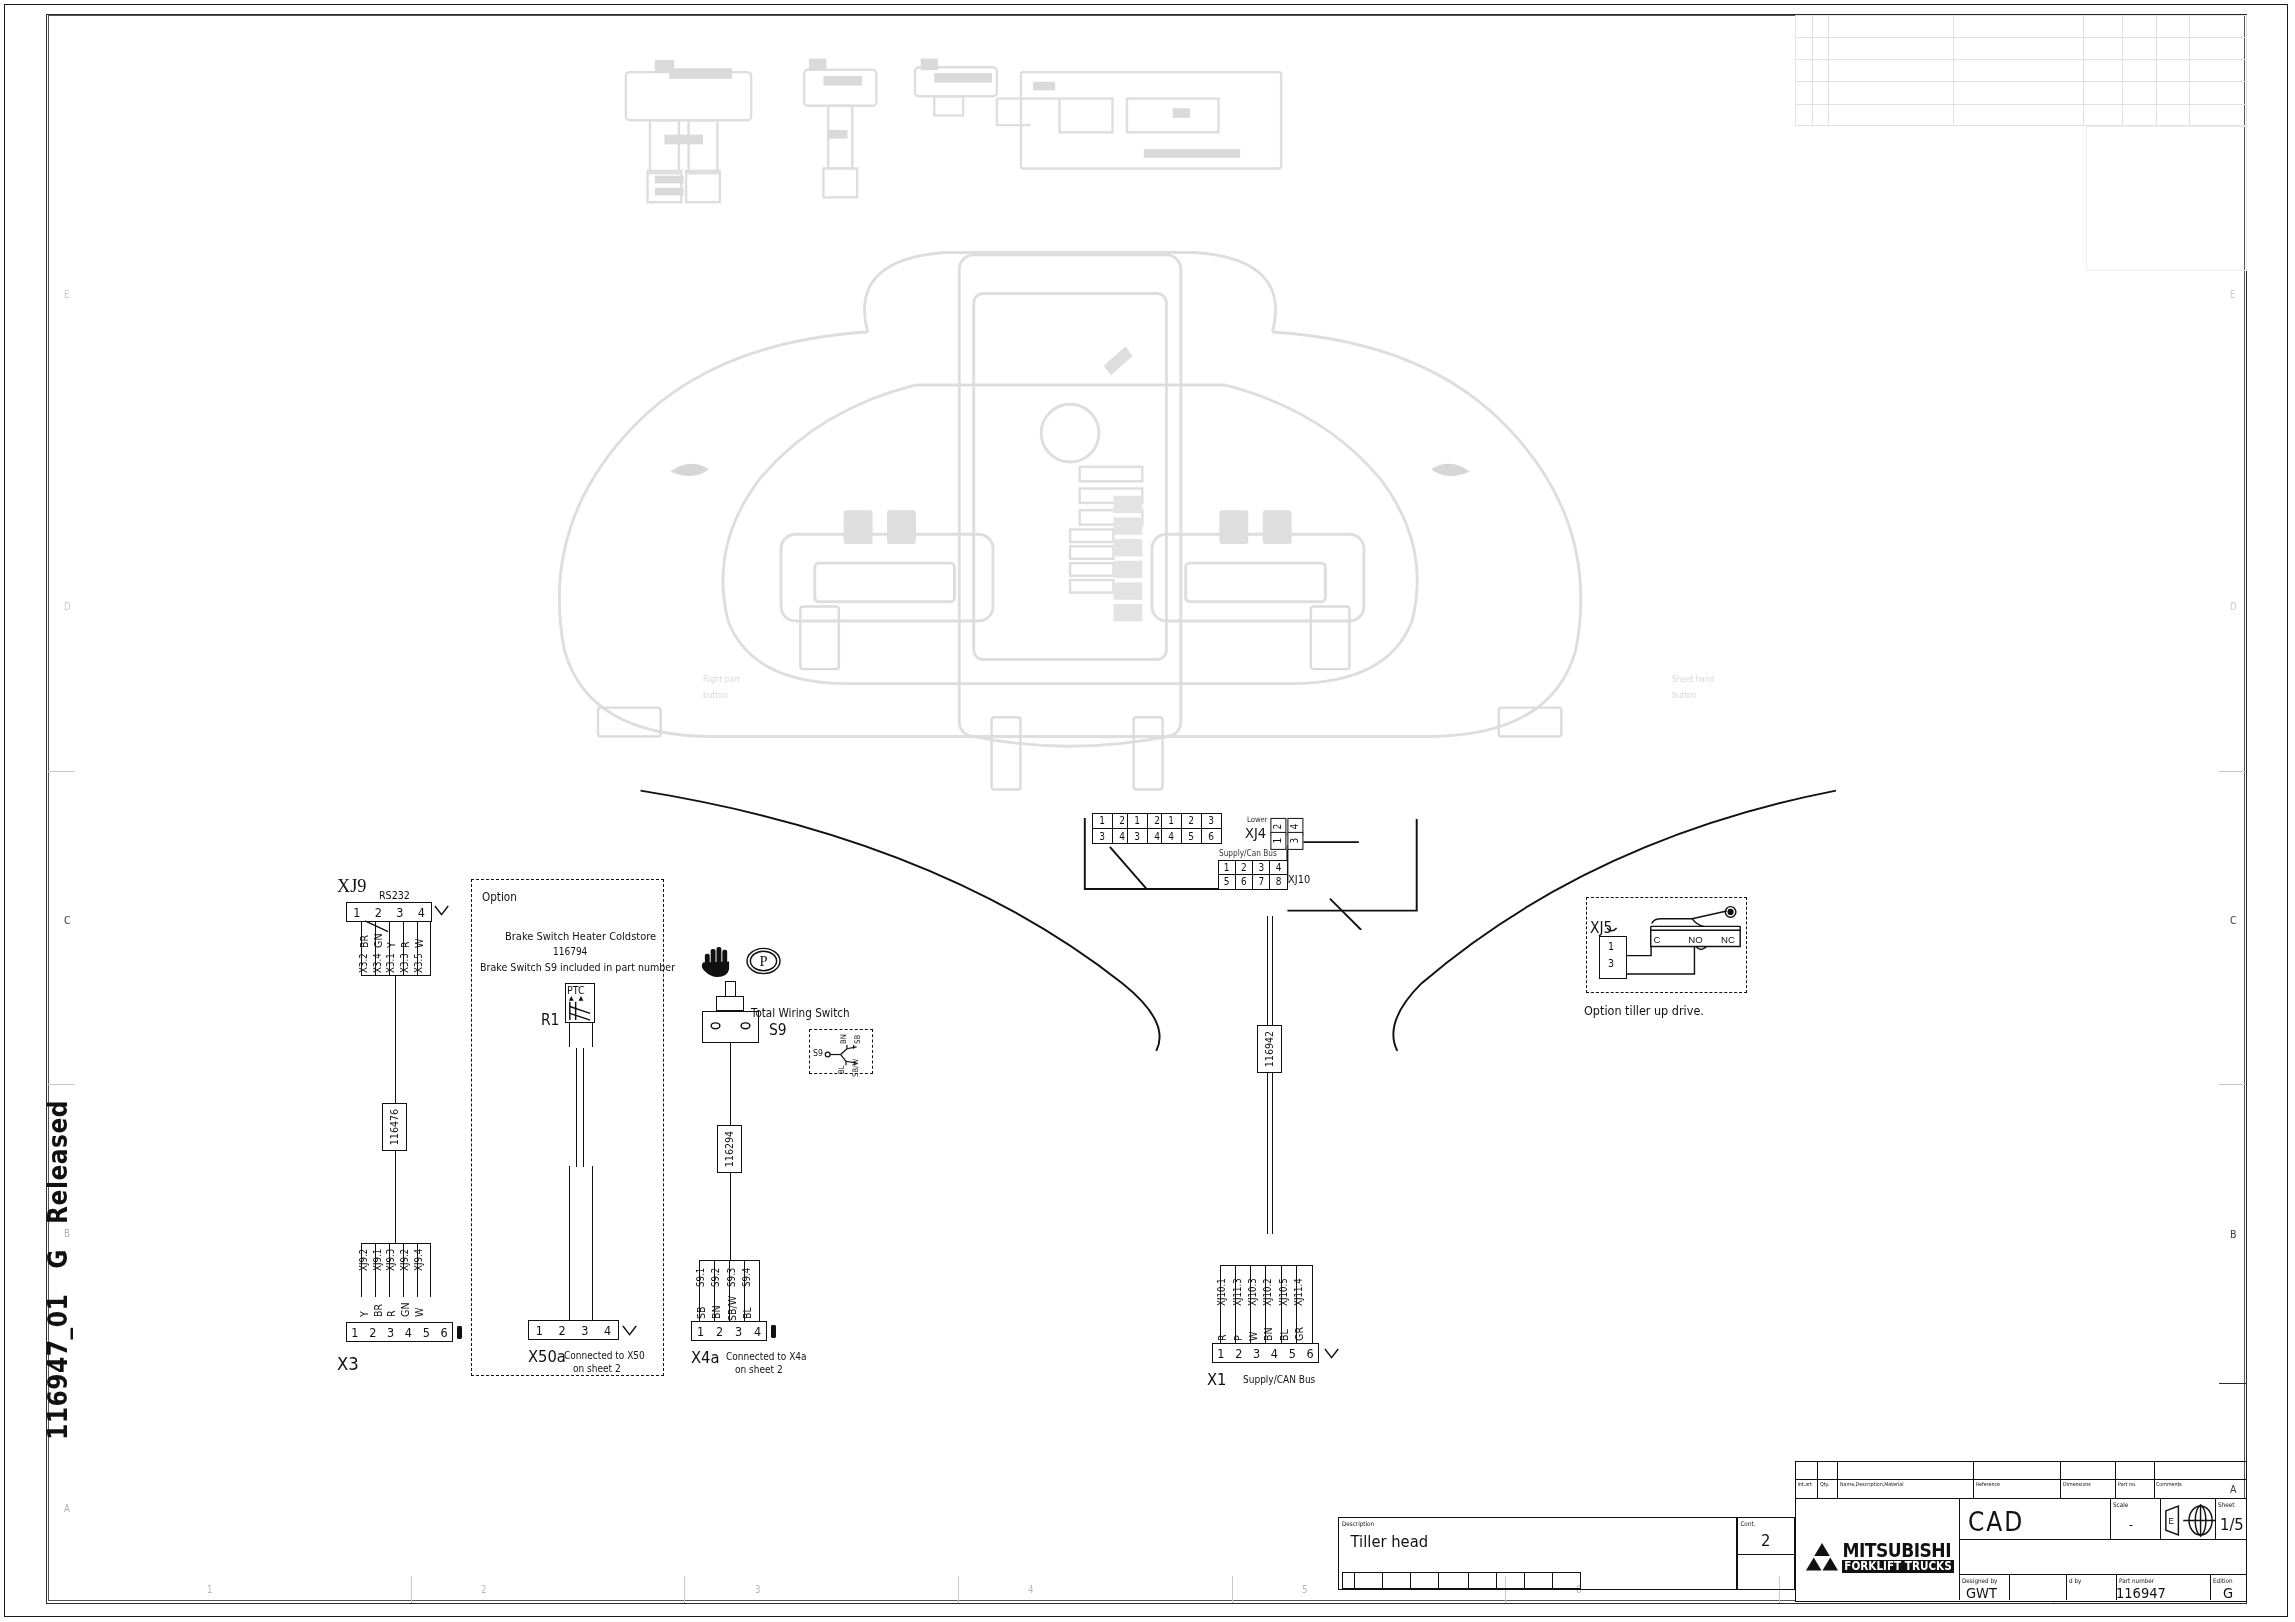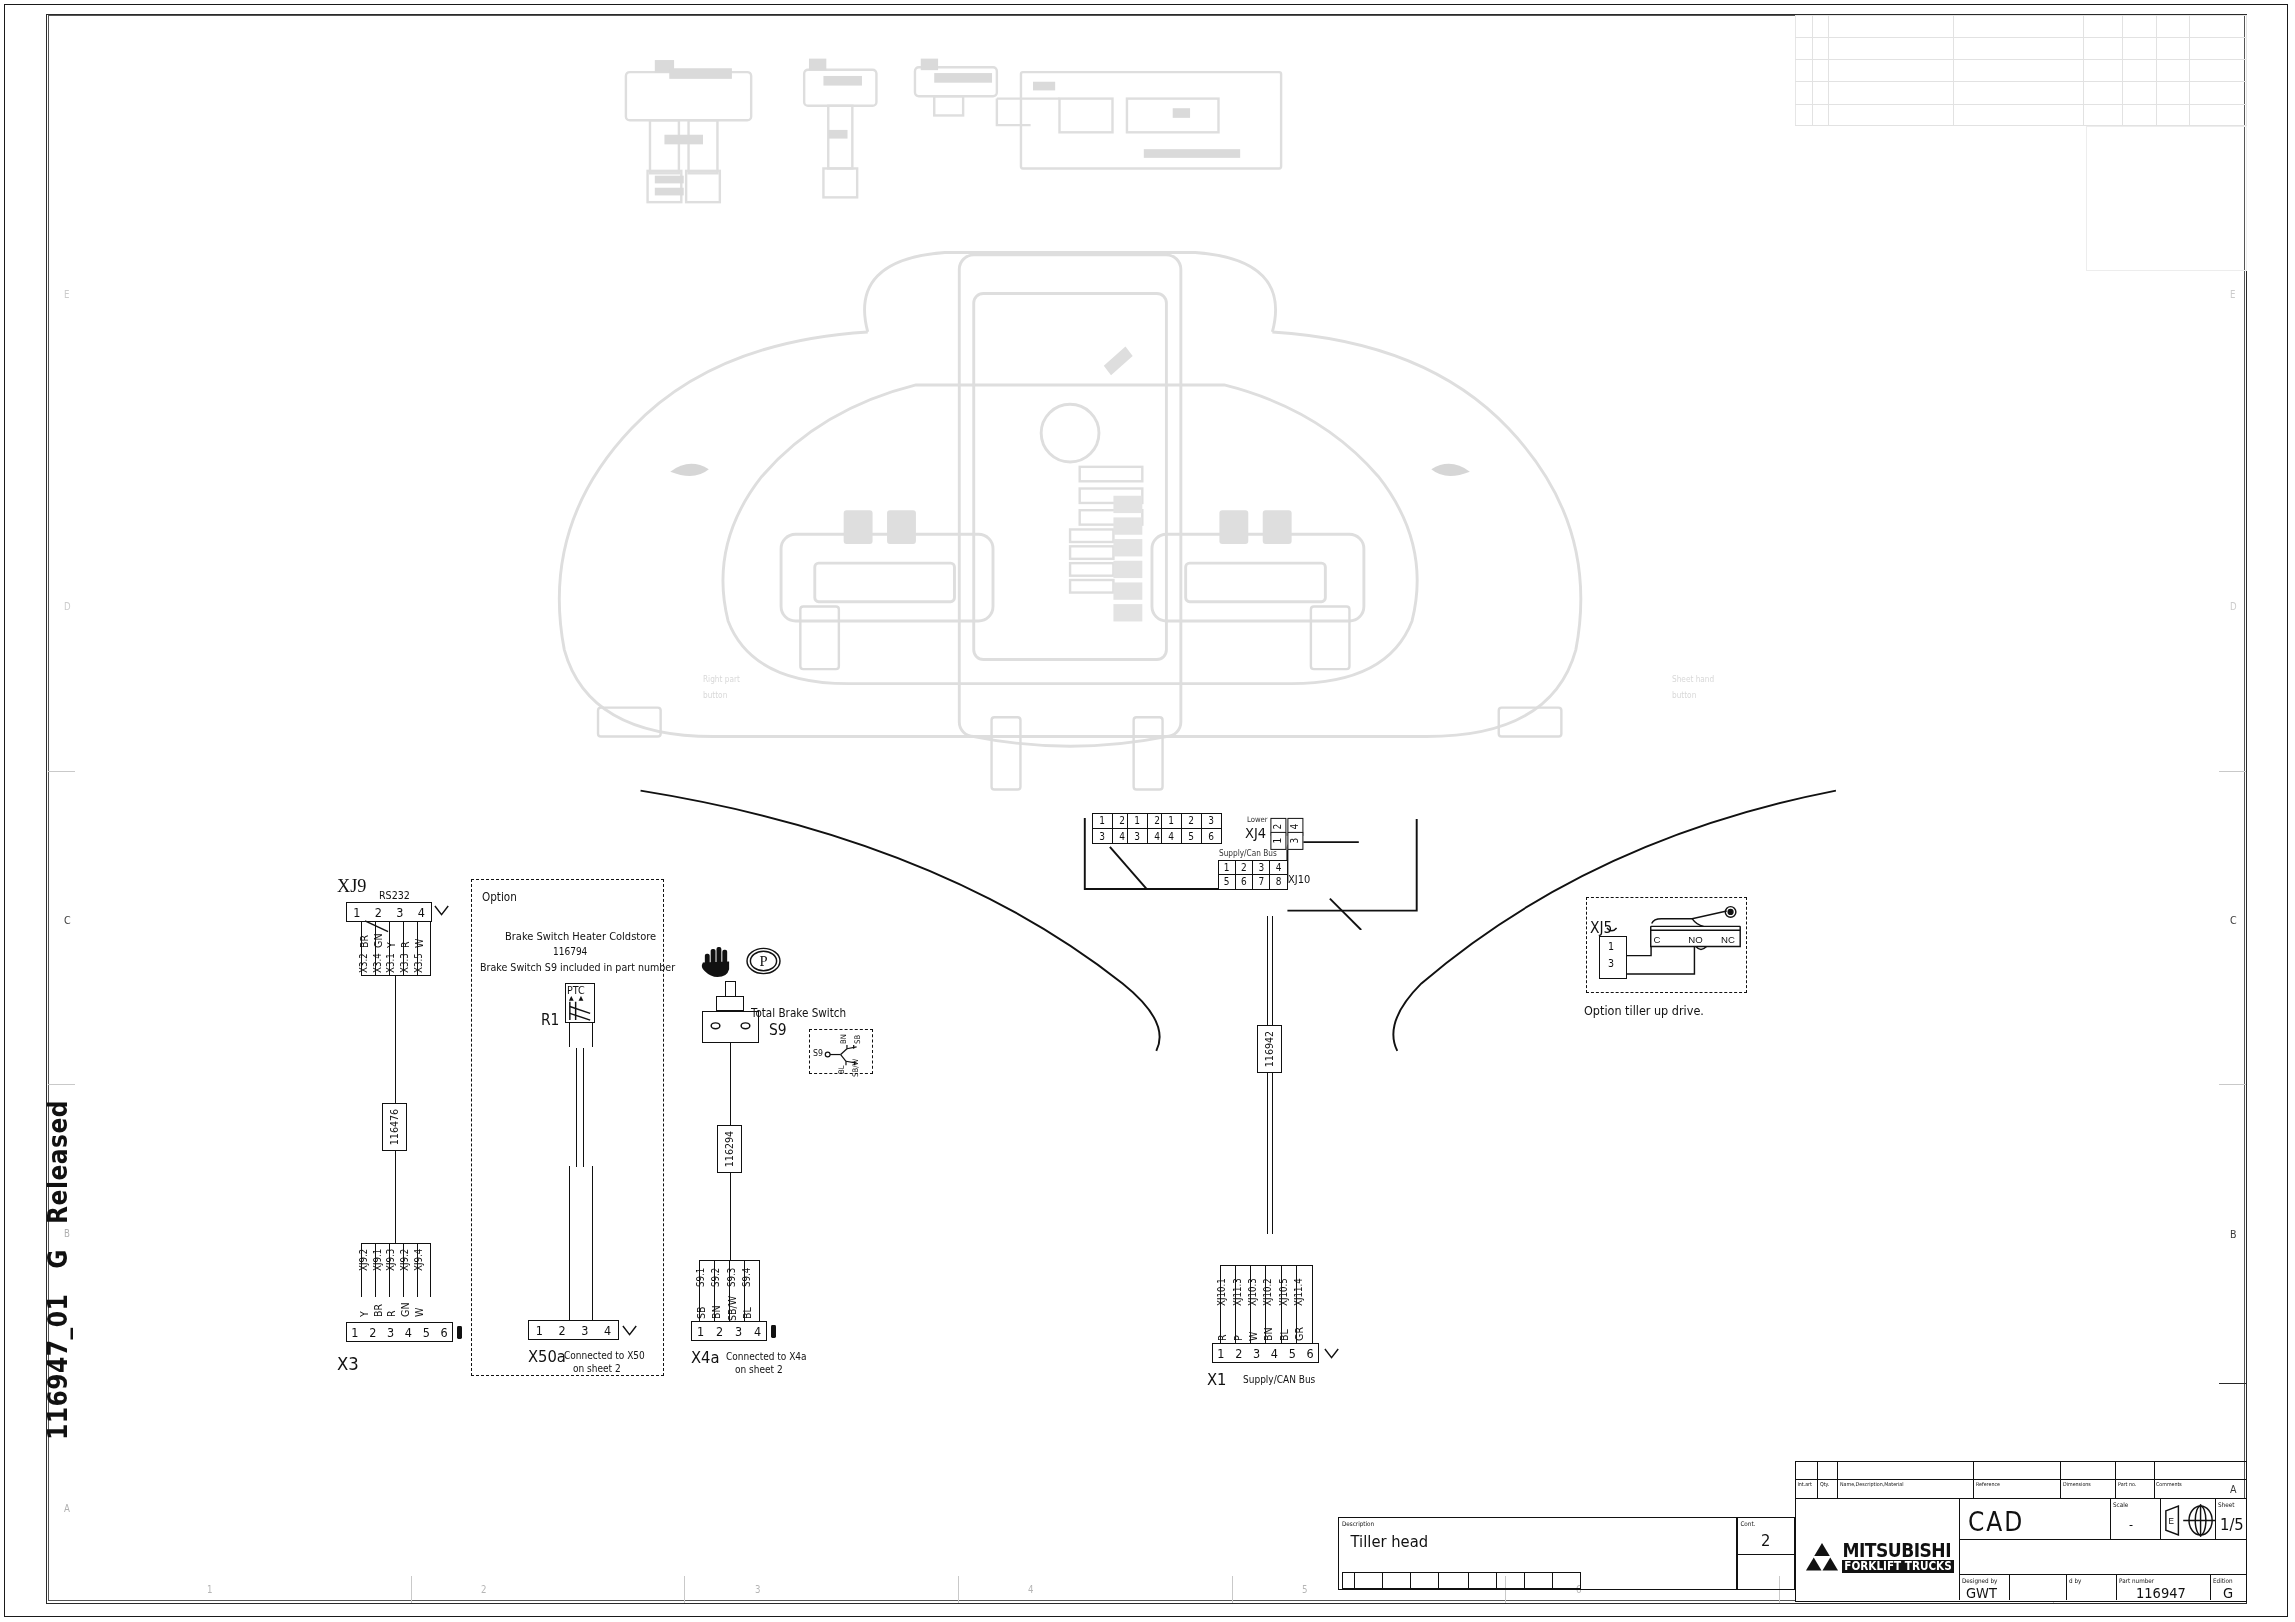--- a/index.html
+++ b/index.html
@@ -419,21 +419,21 @@
     <text x="38" y="44" font-size="30" text-anchor="middle" fill="#111" font-family="Liberation Serif, serif">P</text>
   </svg>
 
   <div class="conn-body" style="left:725px;top:981px;width:10.6px;height:16.4px;"></div>
   <div class="conn-body" style="left:716px;top:996px;width:28px;height:15.4px;"></div>
   <div class="conn-body" style="left:702px;top:1011px;width:57px;height:32px;"></div>
   <svg width="57" height="14.5" style="position:absolute;left:702px;top:1019px;" viewBox="0 0 118 30">
     <ellipse cx="28" cy="14" rx="9" ry="6" fill="none" stroke="#111" stroke-width="3"></ellipse>
     <ellipse cx="90" cy="14" rx="9" ry="6" fill="none" stroke="#111" stroke-width="3"></ellipse>
   </svg>
-  <div class="lbl-sm" style="left:751px;top:1006px;font-size:11.6px;">Total Brake Switch</div>
+  <div class="lbl-sm" style="left:751px;top:1006px;font-size:11.6px;">Total Wiring Switch</div>
   <div class="lbl" style="left:769px;top:1021px;font-size:15.4px;">S9</div>
 
   <div class="dashbox" style="left:809px;top:1029px;width:64px;height:45px;border-width:1px;"></div>
   <div class="lbl-sm" style="left:813px;top:1048px;font-size:8.7px;">S9</div>
   <svg width="53" height="39" style="position:absolute;left:819px;top:1036px;" viewBox="0 0 110 80">
     <g stroke="#111" stroke-width="2.5" fill="none">
       <circle cx="18" cy="38" r="5"></circle>
       <path d="M 23 38 L 45 38"></path>
       <path d="M 45 38 L 58 26"></path>
       <path d="M 45 38 L 56 52"></path>
@@ -654,21 +654,21 @@
   </svg>
 
   <div class="tb-cap" style="left:422px;top:1.9px;">Sheet</div>
   <div class="tb-val" style="left:424px;top:16.4px;font-size:16.4px;">1/5</div>
 
 
   <div class="tb-cap" style="left:166px;top:78px;">Designed by</div>
   <div class="tb-val" style="left:170px;top:86px;font-size:14.5px;">GWT</div>
   <div class="tb-cap" style="left:273px;top:78px;">d by</div>
   <div class="tb-cap" style="left:323px;top:78px;">Part number</div>
-  <div class="tb-val" style="left:340px;top:86px;font-size:14.5px;">116947</div>
+  <div class="tb-val" style="left:320px;top:86px;font-size:14.5px;">116947</div>
   <div class="tb-cap" style="left:417px;top:78px;">Edition</div>
   <div class="tb-val" style="left:427px;top:86px;font-size:14.5px;">G</div>
 </div>
 
 <div id="mitsu">
   <svg width="36" height="34" viewBox="0 0 74 70">
     <g fill="#111">
       <polygon points="37,6 53,33 21,33"></polygon>
       <polygon points="20,36 36,63 4,63"></polygon>
       <polygon points="54,36 70,63 38,63"></polygon>

